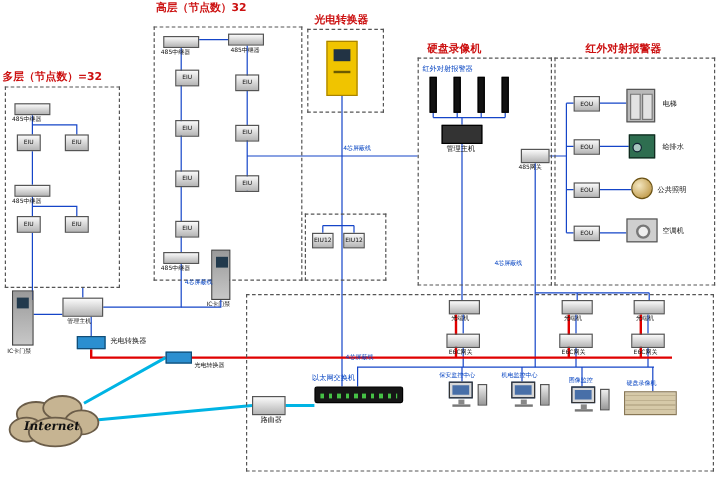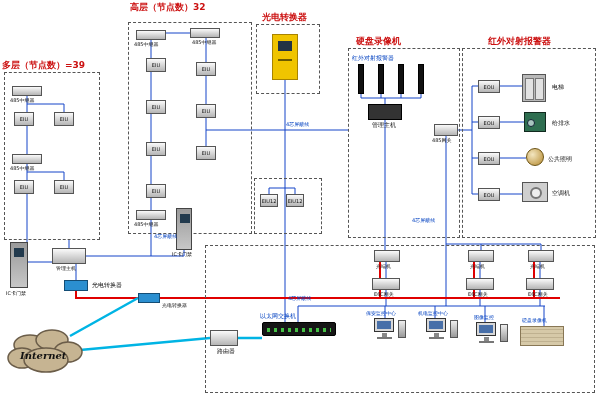--- a/index.html
+++ b/index.html
@@ -72,21 +72,21 @@
   </svg>
 
   <div class="r" style="left:4px;top:72px;width:96px;height:168px;"></div>
   <div class="r" style="left:128px;top:22px;width:124px;height:212px;"></div>
   <div class="r" style="left:256px;top:24px;width:64px;height:70px;"></div>
   <div class="r" style="left:348px;top:48px;width:112px;height:190px;"></div>
   <div class="r" style="left:462px;top:48px;width:134px;height:190px;"></div>
   <div class="r" style="left:254px;top:178px;width:68px;height:56px;"></div>
   <div class="r" style="left:205px;top:245px;width:390px;height:148px;"></div>
 
-  <div class="t" style="left:2px;top:61px;">多层（节点数）=39</div>
+  <div class="t" style="left:2px;top:61px;">多层（节点数）=32</div>
   <div class="t" style="left:130px;top:3px;">高层（节点数）32</div>
   <div class="t" style="left:262px;top:13px;">光电转换器</div>
   <div class="t" style="left:356px;top:37px;">硬盘录像机</div>
   <div class="t" style="left:488px;top:37px;">红外对射报警器</div>
 
   <div class="d" style="left:12px;top:86px;width:30px;height:10px;"></div>
   <div class="lb lb5" style="left:10px;top:98px;">485中继器</div>
   <div class="d c" style="left:14px;top:112px;width:20px;height:14px;">EIU</div>
   <div class="d c" style="left:54px;top:112px;width:20px;height:14px;">EIU</div>
   <div class="d" style="left:12px;top:154px;width:30px;height:10px;"></div>

